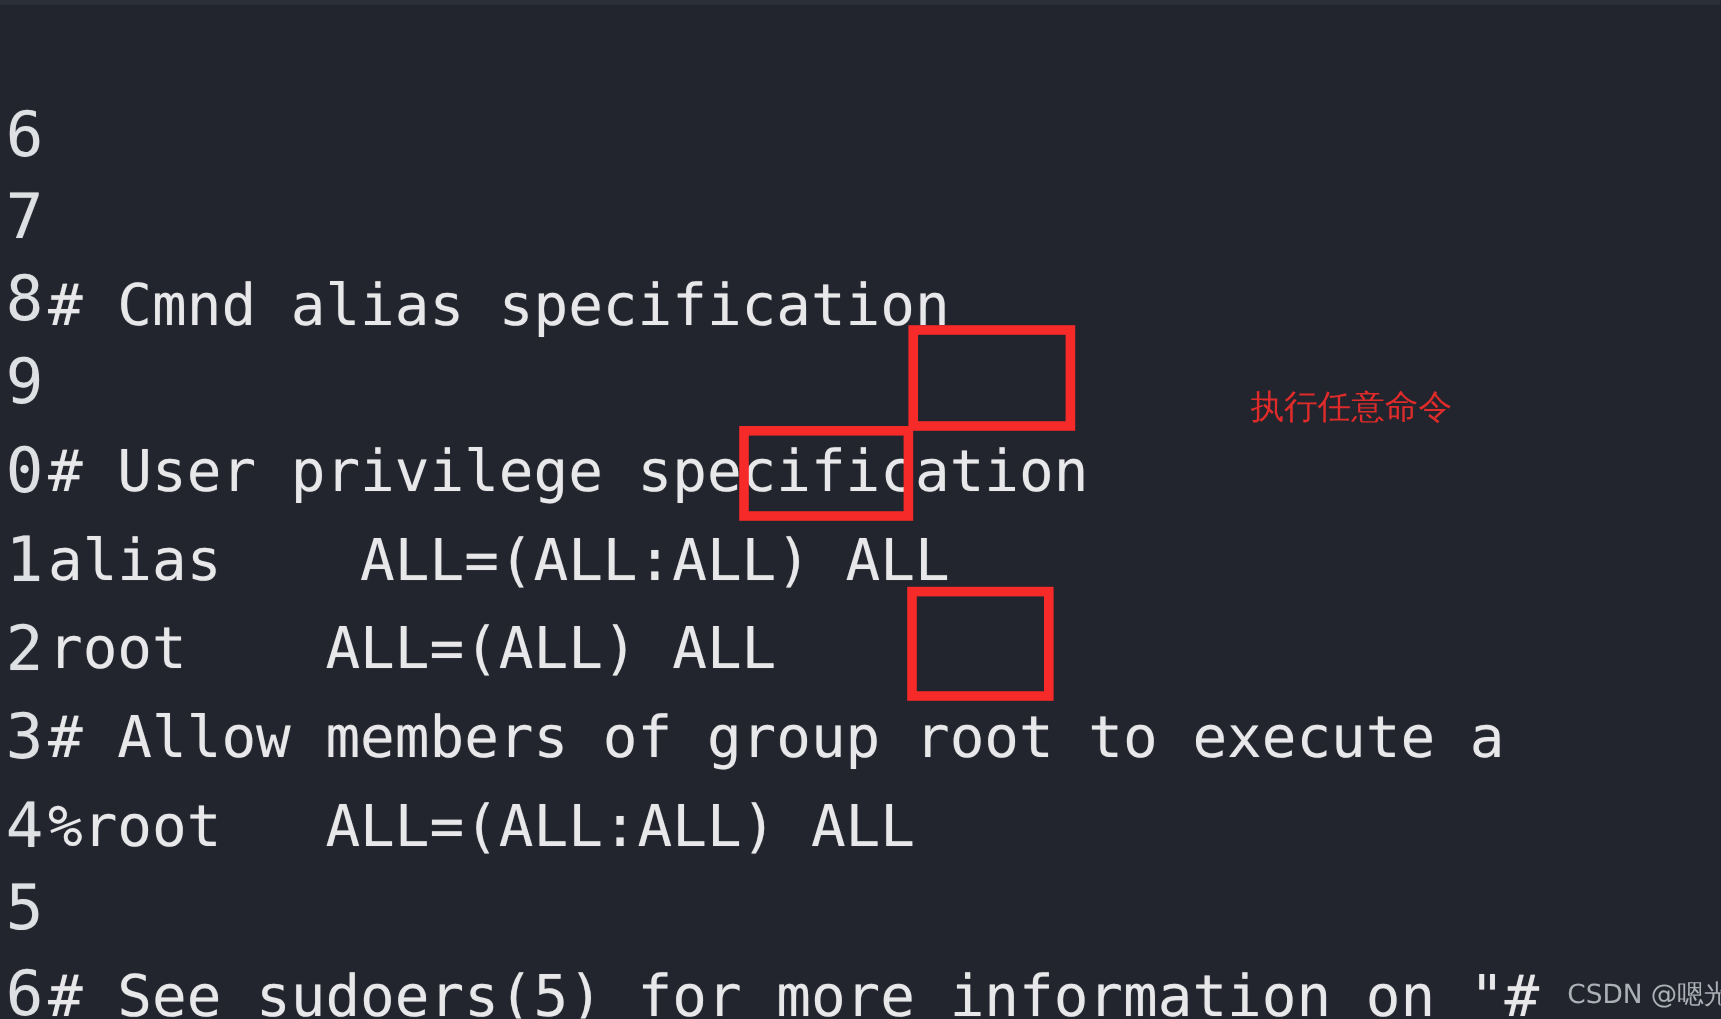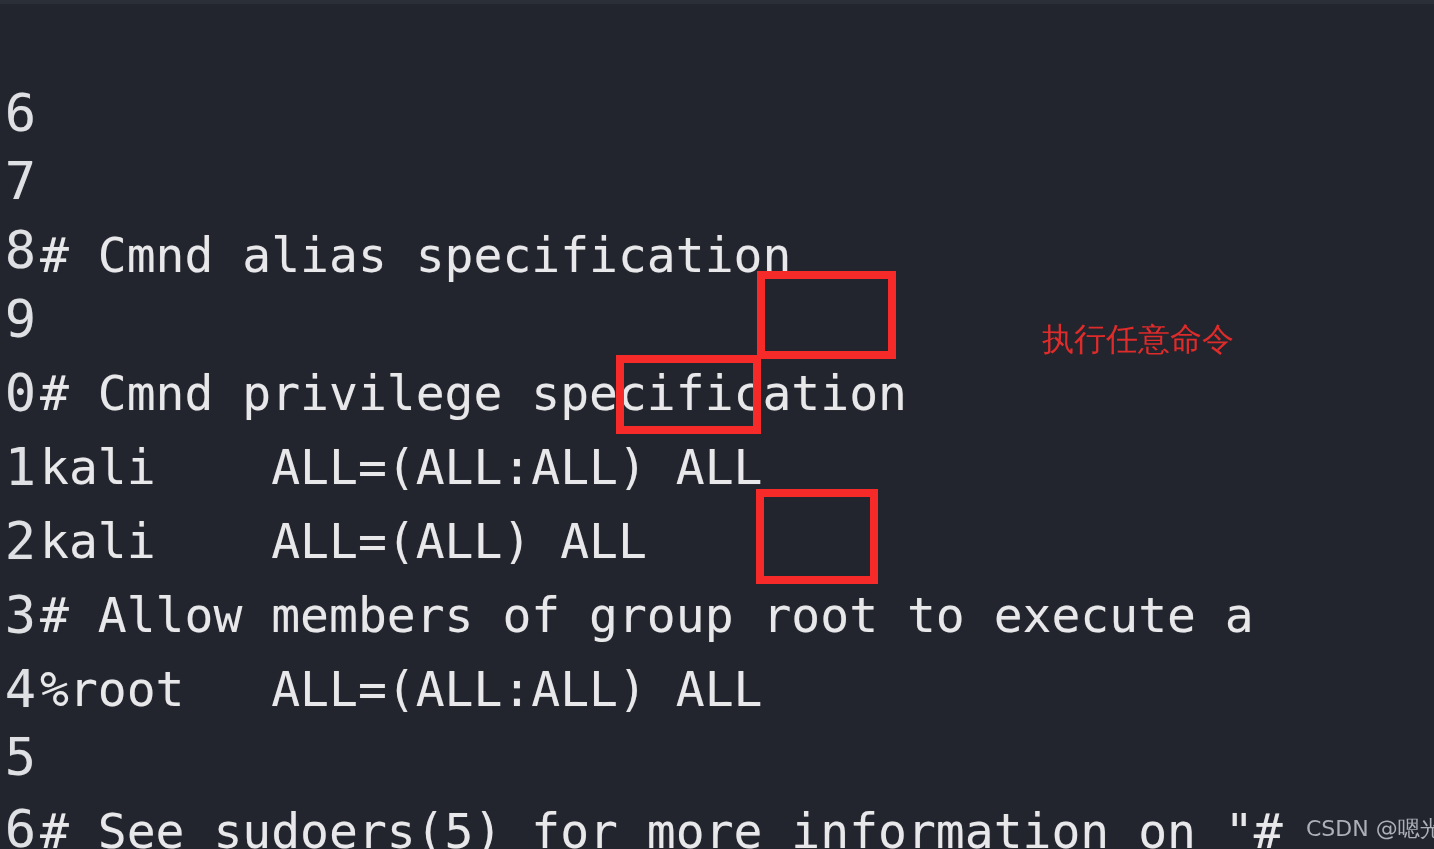--- a/index.html
+++ b/index.html
@@ -66,21 +66,21 @@
     border: 8px solid #f72a2a;
     box-sizing: border-box;
     background: transparent;
   }
 
   
   .annotation {
     position: absolute;
     color: #e02b2b;
     font-family: "DejaVu Sans", "Liberation Sans", sans-serif;
-    font-size: 32px;
+    font-size: 28px;
     line-height: 30px;
     white-space: pre;
     font-weight: 500;
   }
 
   
   .watermark {
     position: absolute;
     color: #b9bcc4;
     font-family: "DejaVu Sans", "Liberation Sans", sans-serif;
@@ -108,31 +108,31 @@
       <span class="code-text"># Cmnd alias specification</span>
     </div>
 
     <div class="code-line" style="top:139px;">
       <span class="gutter">8</span>
       <span class="code-text"></span>
     </div>
 
     <div class="code-line" style="top:208px;">
       <span class="gutter">9</span>
-      <span class="code-text"># Cmnd privilege specification</span>
+      <span class="code-text"># User privilege specification</span>
     </div>
 
     <div class="code-line" style="top:282px;">
       <span class="gutter">0</span>
-      <span class="code-text">kali    ALL=(ALL:ALL) ALL</span>
+      <span class="code-text">alias    ALL=(ALL:ALL) ALL</span>
     </div>
 
     <div class="code-line" style="top:356px;">
       <span class="gutter">1</span>
-      <span class="code-text">kali    ALL=(ALL) ALL</span>
+      <span class="code-text">root    ALL=(ALL) ALL</span>
     </div>
 
     <div class="code-line" style="top:430px;">
       <span class="gutter">2</span>
       <span class="code-text"># Allow members of group root to execute a</span>
     </div>
 
     <div class="code-line" style="top:504px;">
       <span class="gutter">3</span>
       <span class="code-text">%root   ALL=(ALL:ALL) ALL</span>

